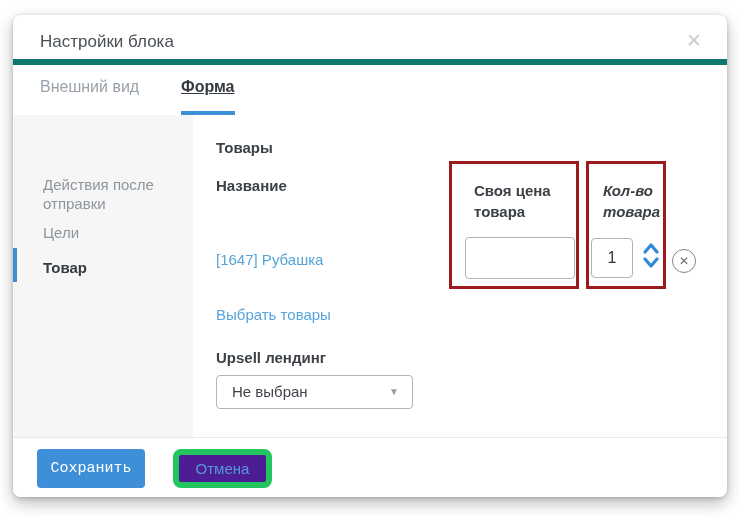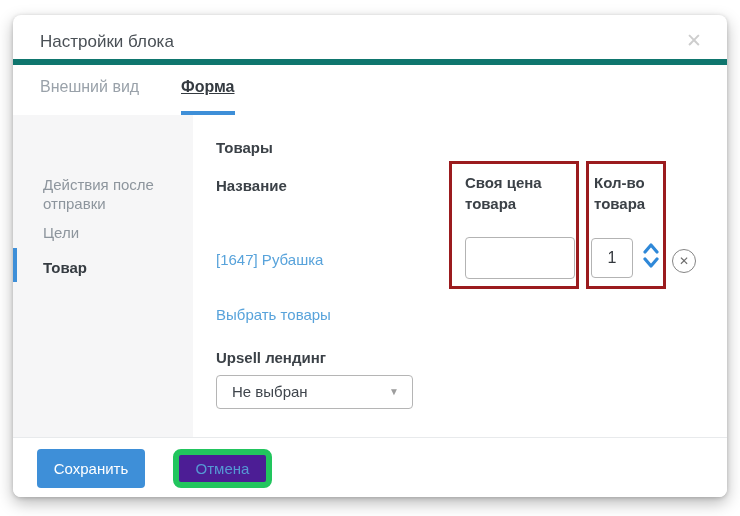--- a/index.html
+++ b/index.html
@@ -100,25 +100,25 @@
   }
   
   .ann-box {
     position: absolute; top: 146px;
     border: 3px solid #9b1b1e;
     background: transparent;
   }
   .ann-box-price { left: 436px; width: 130px; height: 128px; }
   .ann-box-qty  { left: 573px; width: 80px;  height: 128px; }
   .ann-label {
-    position: absolute; top: 8px;
-    font-size: 15px; font-weight: 700; line-height: 21px; color: #3b4147;
+    position: absolute; top: 16px;
+    font-size: 15px; font-weight: 700; line-height: 21px; color: #3b4147; margin-left: 9px;
   }
   .ann-box-price .ann-label { left: 13px; width: 100px; }
-  .ann-box-qty  .ann-label { left: 5px; width: 66px; }
+  .ann-box-qty  .ann-label { left: 5px; width: 66px; font-style: italic; }
   .price-input {
     position: absolute; left: 13px; top: 73px;
     width: 110px; height: 42px;
     border: 1px solid #b3b3b3; border-radius: 4px;
     font-size: 15px; padding: 0 8px;
     font-family: inherit;
   }
   .qty-input {
     position: absolute; left: 2px; top: 74px;
     width: 42px; height: 40px;
@@ -145,21 +145,21 @@
     position: absolute; left: 0; right: 0; bottom: 0; height: 60px;
     background: #ffffff;
     border-top: 1px solid #e8eaec;
     border-radius: 0 0 8px 8px;
   }
   .btn-save {
     position: absolute; left: 24px; top: 11px;
     width: 108px; height: 39px;
     background: #3e8fd8; color: #ffffff;
     border: none; border-radius: 4px;
-    font-size: 15px; font-family: Liberation Sans, sans-serif; cursor: pointer;
+    font-size: 15px; font-family: Liberation Mono, monospace; cursor: pointer;
   }
   .btn-cancel {
     position: absolute; left: 160px; top: 11px;
     width: 99px; height: 39px;
     background: #4c1d95; color: #5598d4;
     border: 6px solid #22c55e; border-radius: 8px;
     font-size: 15px; font-family: inherit; cursor: pointer;
   }
 </style>
 </head>

